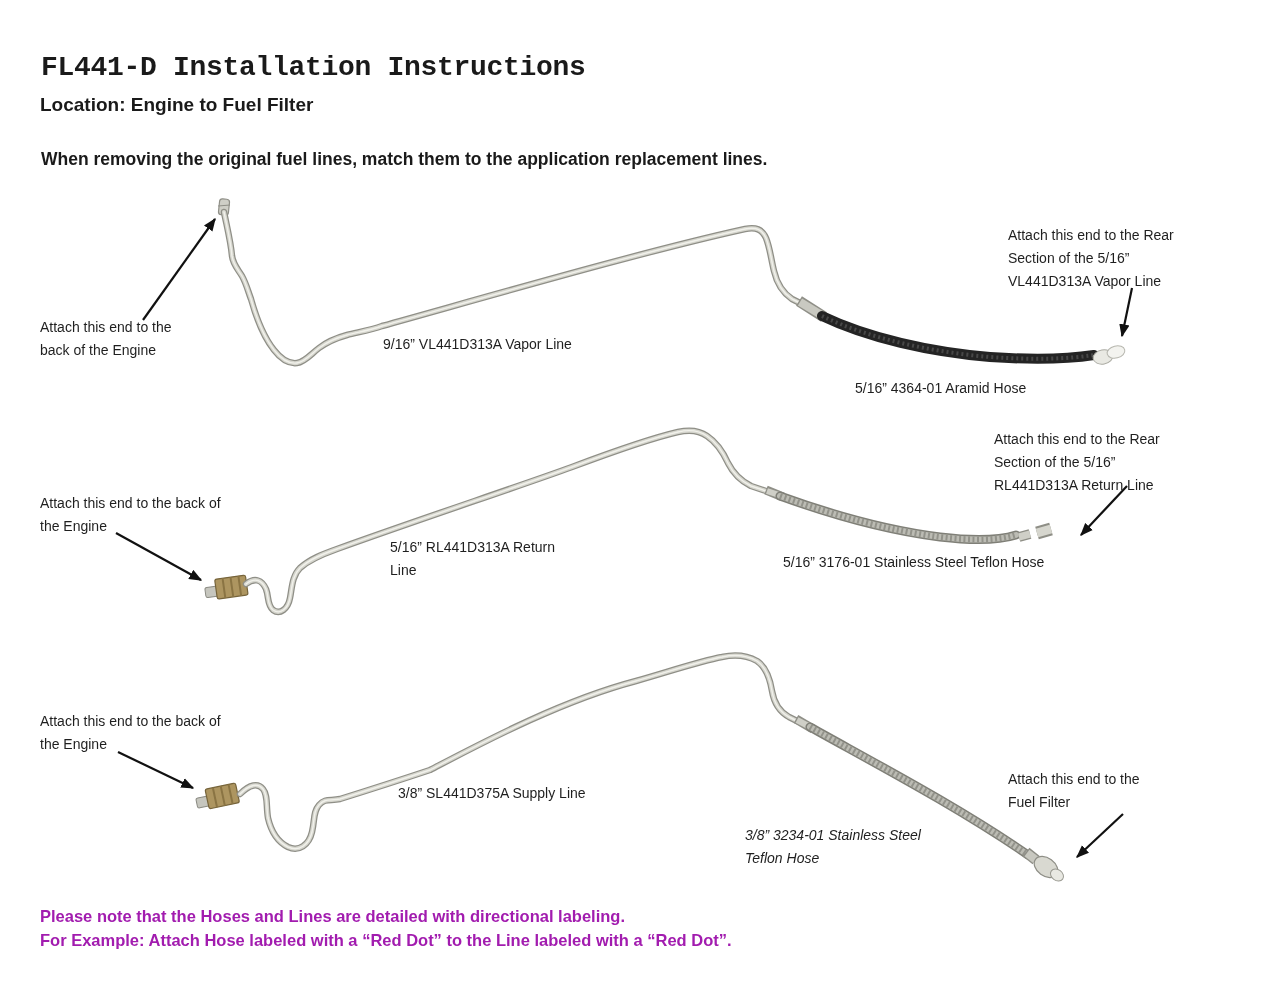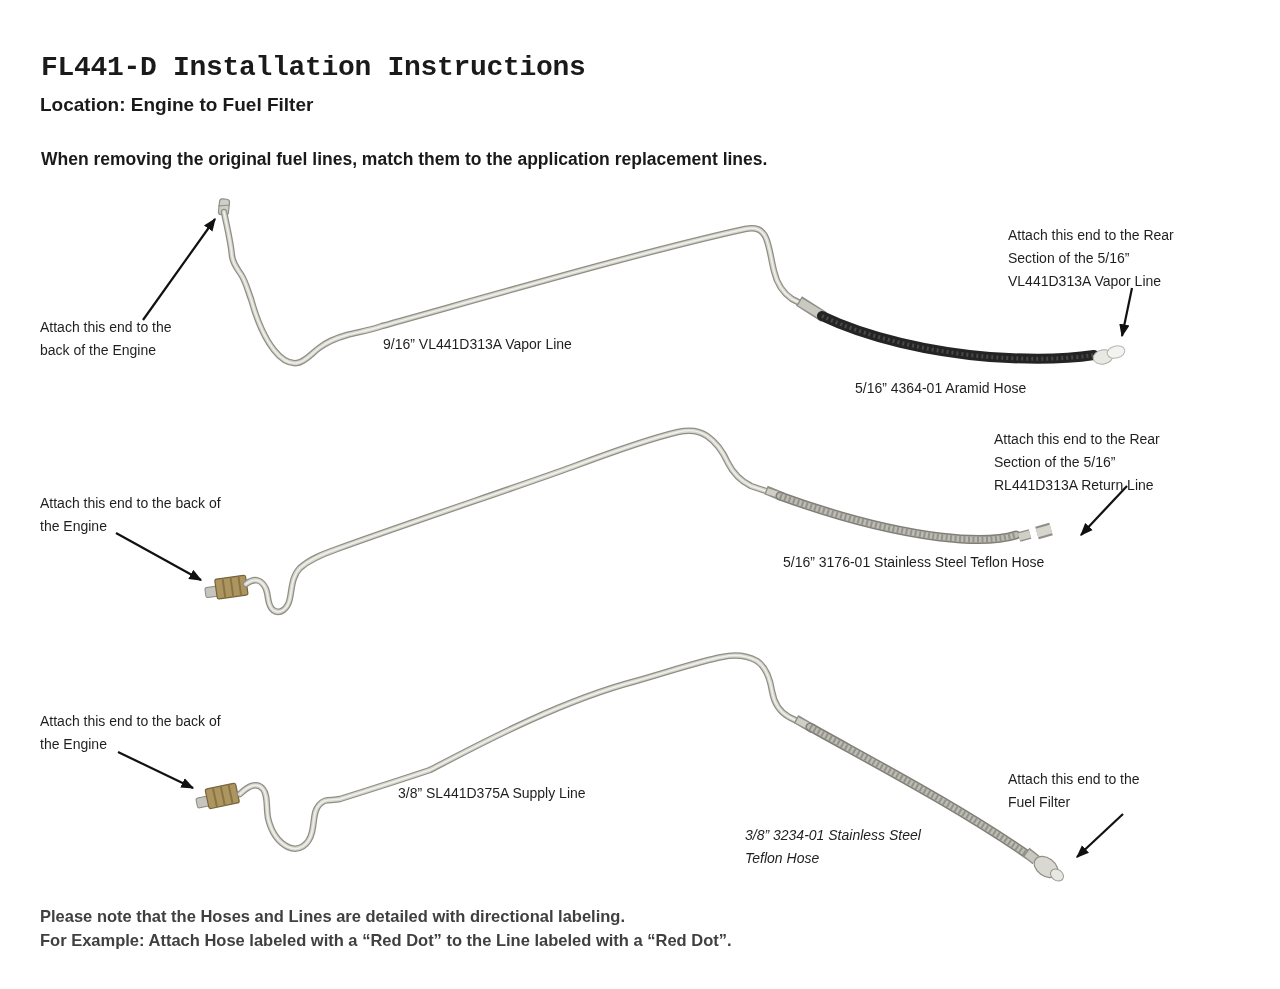--- a/index.html
+++ b/index.html
@@ -41,21 +41,21 @@
     line-height:23px;
     color:#1f1f1f;
     white-space:pre-line;
   }
   .note{
     position:absolute;
     left:40px; top:904px;
     font-size:16.5px;
     font-weight:bold;
     line-height:24px;
-    color:#404040;
+    color:#a21caf;
     white-space:pre-line;
   }
   svg.art{position:absolute;left:0;top:0;}
   .tube-o{fill:none;stroke:#8f8f87;stroke-width:6.5;stroke-linecap:round;stroke-linejoin:round;}
   .tube-f{fill:none;stroke:#d6d6ce;stroke-width:4;stroke-linecap:round;stroke-linejoin:round;}
   .tube-s{fill:none;stroke:#f1f1eb;stroke-width:1.4;stroke-linecap:round;stroke-linejoin:round;}
   .hose-black{fill:none;stroke:#242424;stroke-width:10;stroke-linecap:round;}
   .hose-black-t{fill:none;stroke:#484848;stroke-width:4;stroke-linecap:butt;stroke-dasharray:2 3;}
   .braid-o{fill:none;stroke:#7f7f77;stroke-width:9;stroke-linecap:round;}
   .braid-f{fill:none;stroke:#bcbcb4;stroke-width:6;stroke-linecap:round;}
@@ -180,20 +180,22 @@
   <div class="ann" style="left:40px;top:316px;">Attach this end to the
 back of the Engine</div>
   <div class="ann" style="left:383px;top:333px;">9/16” VL441D313A Vapor Line</div>
   <div class="ann" style="left:1008px;top:224px;">Attach this end to the Rear
 Section of the 5/16”
 VL441D313A Vapor Line</div>
   <div class="ann" style="left:849px;top:377px;margin-left:6px;">5/16” 4364-01 Aramid Hose</div>
 
   <div class="ann" style="left:40px;top:492px;">Attach this end to the back of
 the Engine</div>
+  <div class="ann" style="left:390px;top:536px;">5/16” RL441D313A Return
+Line</div>
   <div class="ann" style="left:994px;top:428px;">Attach this end to the Rear
 Section of the 5/16”
 RL441D313A Return Line</div>
   <div class="ann" style="left:783px;top:551px;">5/16” 3176-01 Stainless Steel Teflon Hose</div>
 
   <div class="ann" style="left:40px;top:710px;">Attach this end to the back of
 the Engine</div>
   <div class="ann" style="left:398px;top:782px;text-align:center;">3/8” SL441D375A Supply Line</div>
   <div class="ann" style="left:1008px;top:768px;">Attach this end to the
 Fuel Filter</div>

